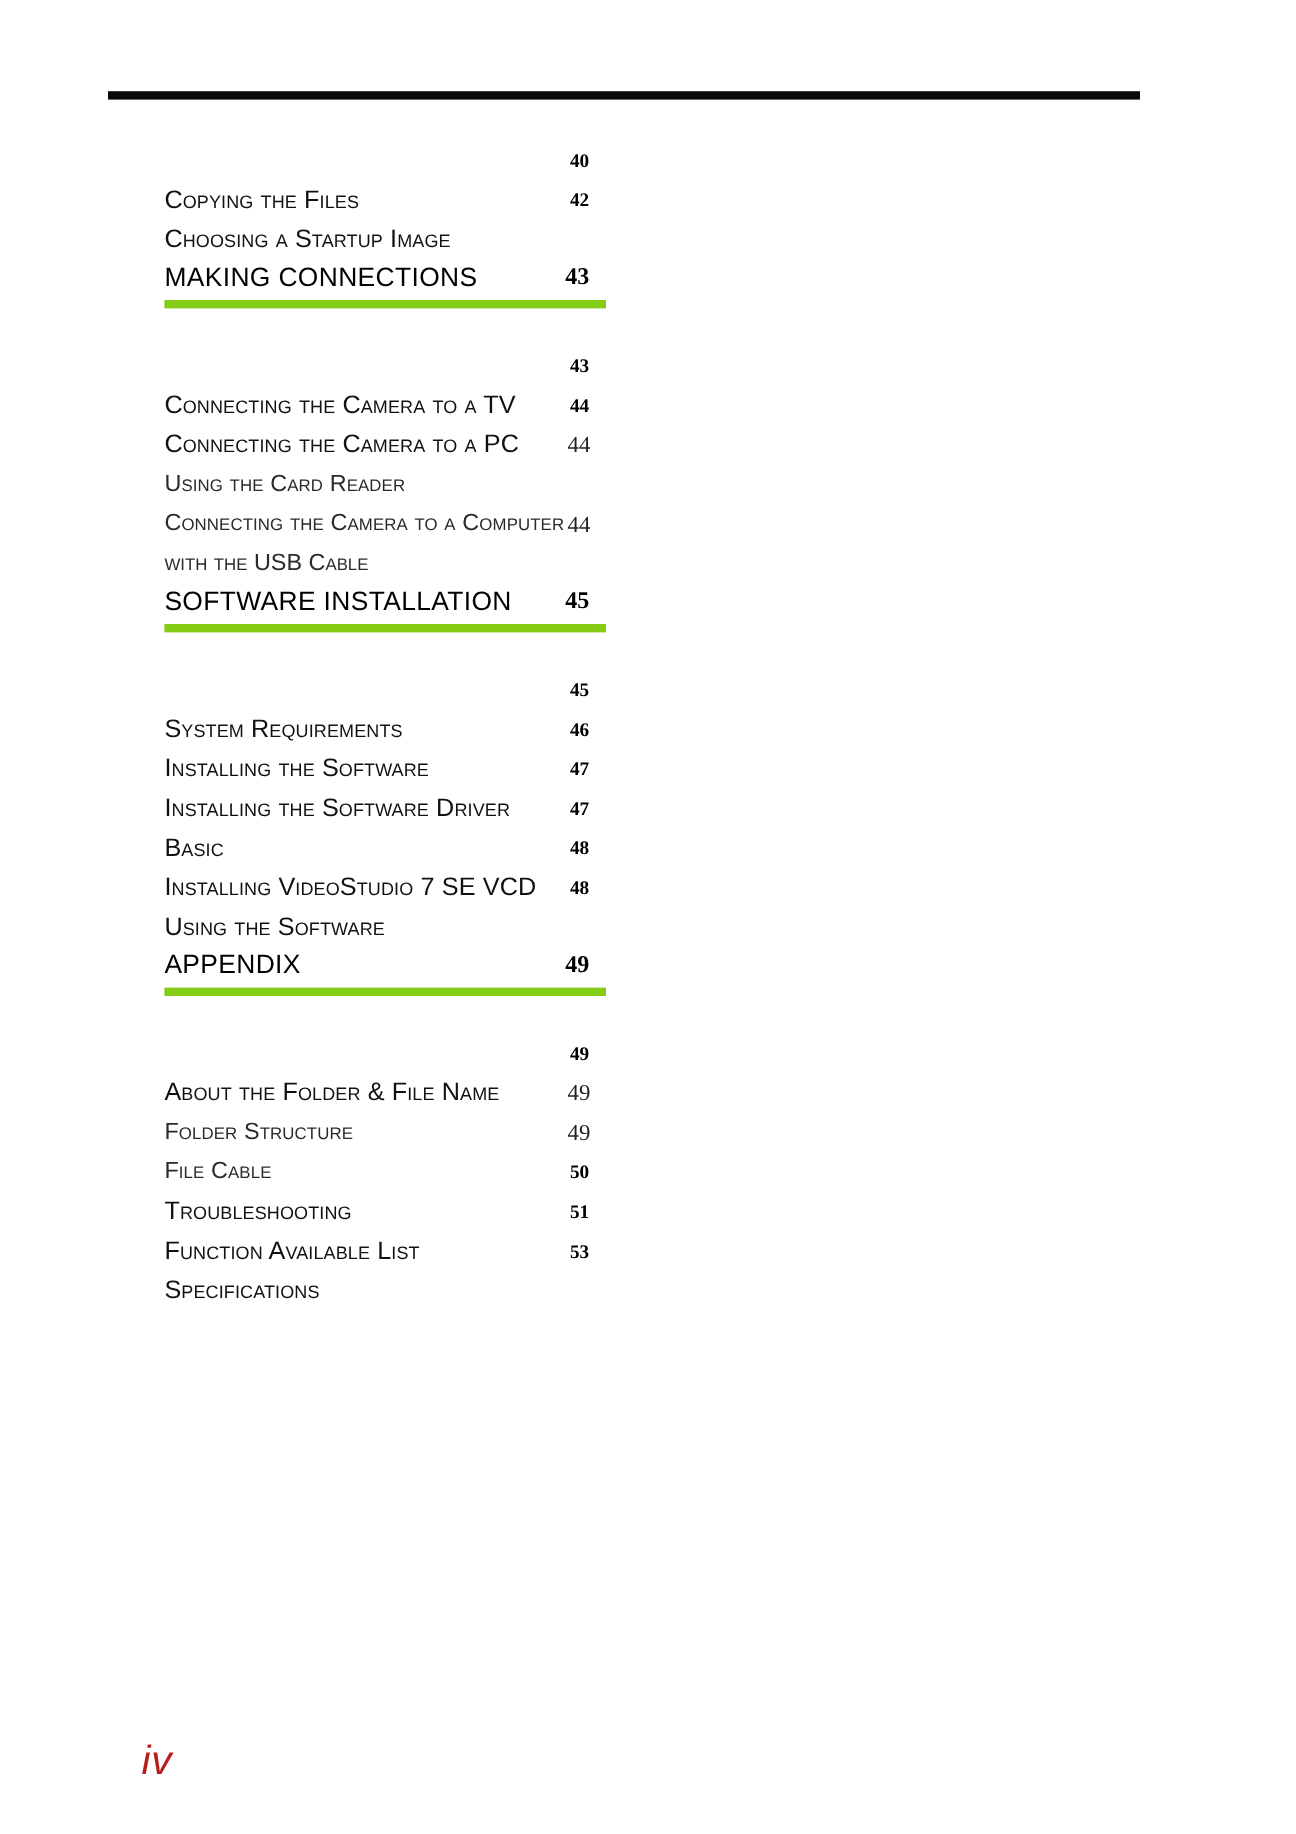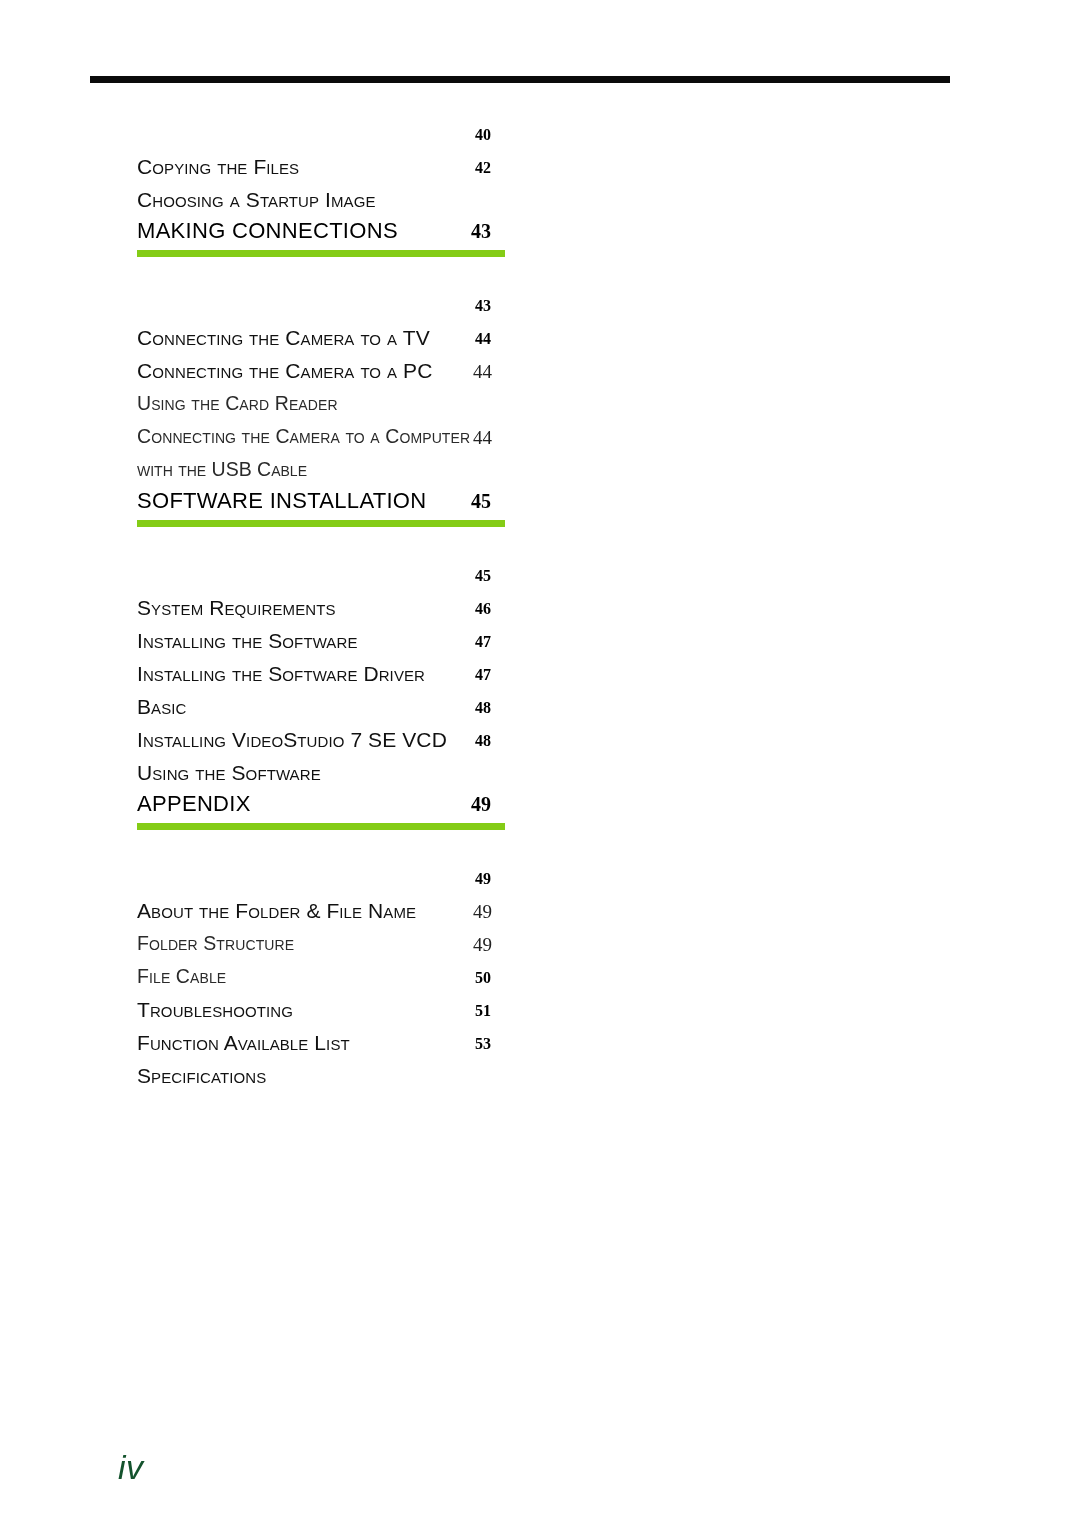--- a/index.html
+++ b/index.html
@@ -131,21 +131,21 @@
   .gap-after-section  { height: 32px; }
 
   
   .folio {
     position: absolute;
     left: 118px;
     top: 1448px;
     font-family: "Liberation Sans", sans-serif;
     font-style: italic;
     font-size: 34px;
-    color: #14532d;
+    color: #b91c1c;
     letter-spacing: 0.5px;
   }
 </style>
 </head>
 <body>
 
 <div class="top-rule"></div>
 
 <div class="toc">
     <div class="row entry"><span class="label">Copying the Files</span><span class="page">40</span></div>

